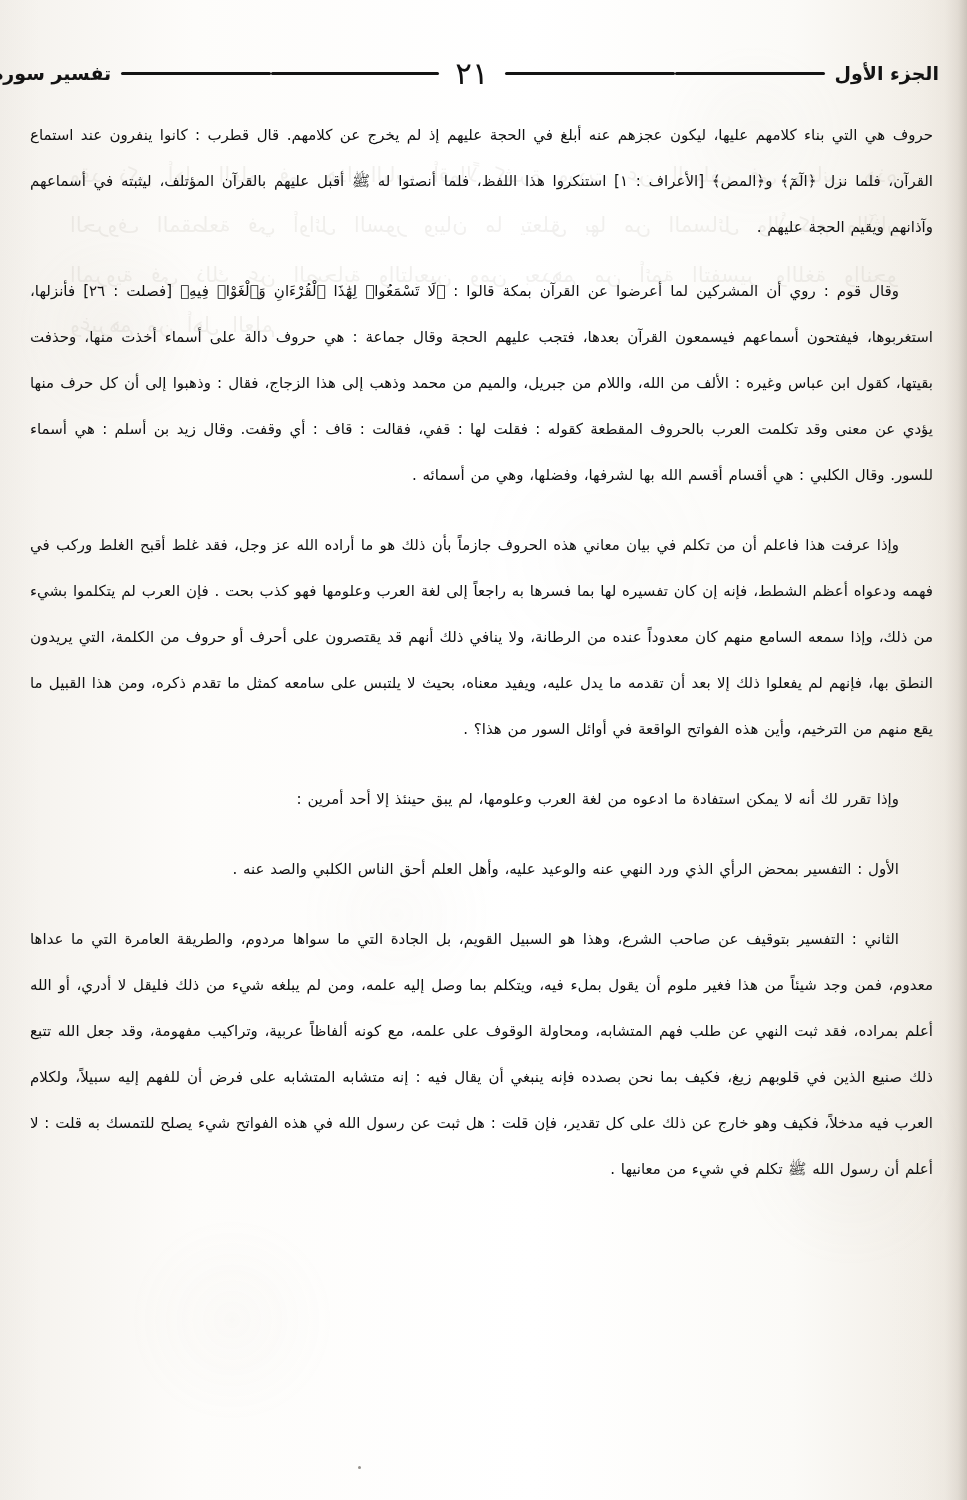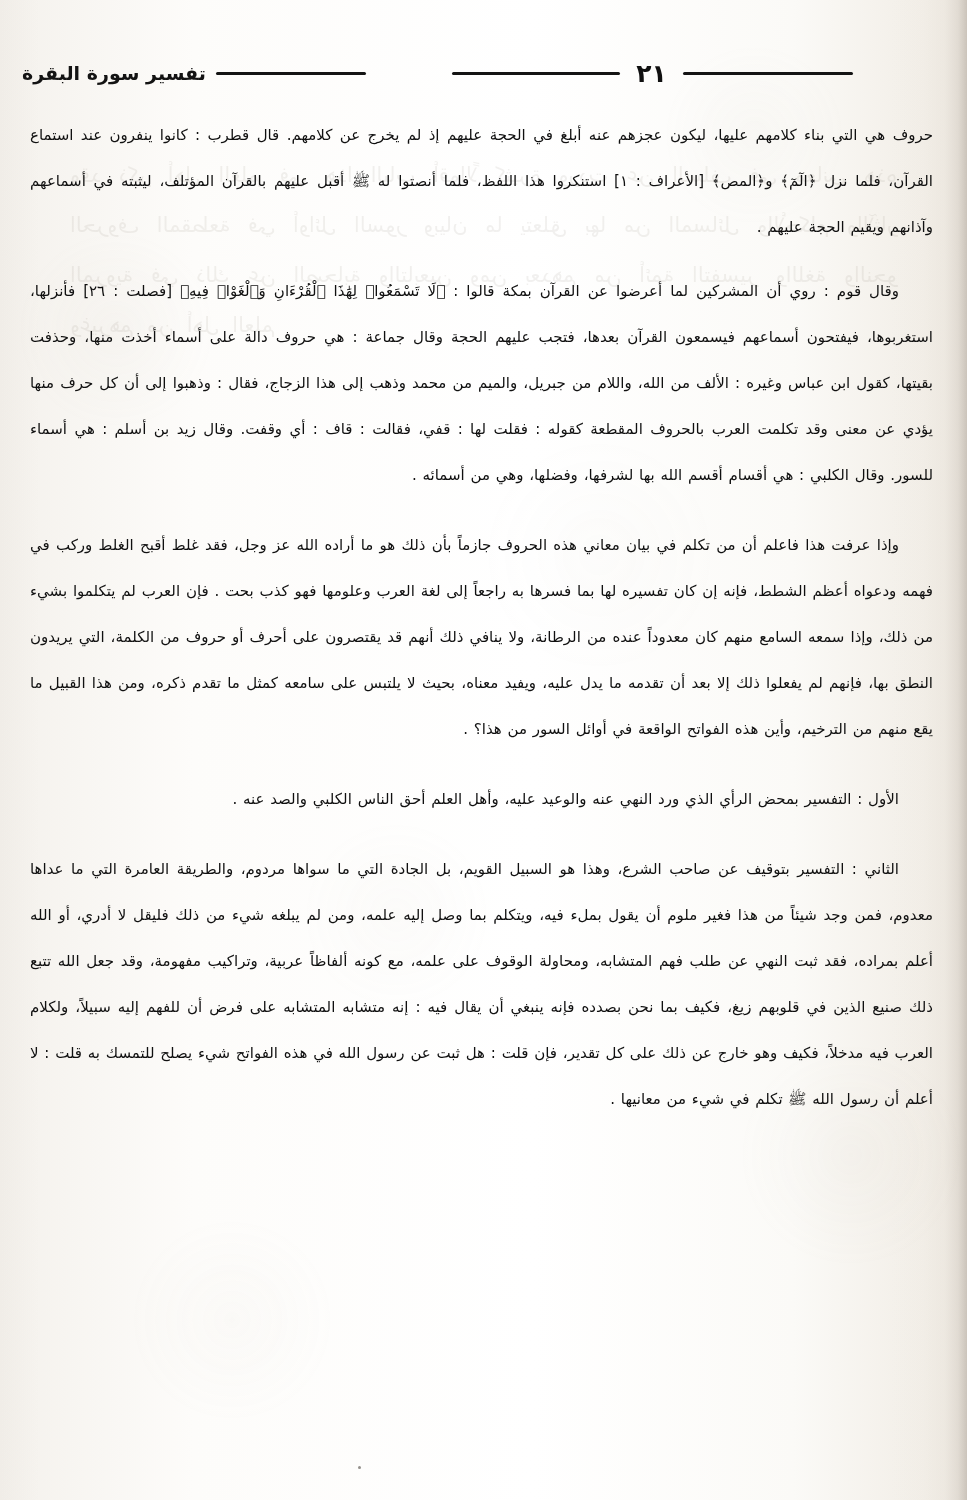--- a/index.html
+++ b/index.html
@@ -100,22 +100,22 @@
     background: #141414;
     border-radius: 2px;
   }
   .rh-rule-right { width: 150px; }
   .rh-rule-left  { width: 150px; }
 
   .rh-inner-rule-right { width: 170px; }
   .rh-inner-rule-left  { width: 168px; }
 
   .rh-pageno {
-    font-size: 25px;
-    font-weight: bold;
+    font-size: 31px;
+    font-weight: normal;
     color: #101010;
     padding: 0 16px;
     letter-spacing: 1px;
   }
 
   .rh-center {
     display: flex;
     align-items: center;
     gap: 0;
     flex: 1;
@@ -165,20 +165,24 @@
 <body>
 
 <div class="page ink-soft">
 
   <div class="grain"></div>
 
   <div class="showthrough">وقد ذكر أهل العلم في هذا الباب أقوالاً كثيرة وردت عن السلف في معاني هذه الحروف المقطعة في أوائل السور وبيان ما يتعلق بها من المسائل والأحكام والآثار المروية في ذلك عن الصحابة والتابعين ومن بعدهم من أئمة التفسير واللغة والنحو وغيرهم من أهل العلم</div>
 
   <div class="running-head">
 
+    <div class="rh-side">
+      <span class="rh-text">الجزء الأول</span>
+      <span class="rh-rule rh-rule-right"></span>
+    </div>
 
     <div class="rh-center">
       <span class="rh-rule rh-inner-rule-right"></span>
       <span class="rh-pageno">٢١</span>
       <span class="rh-rule rh-inner-rule-left"></span>
     </div>
 
     <div class="rh-side">
       <span class="rh-rule rh-rule-left"></span>
       <span class="rh-text">تفسير سورة البقرة</span>
@@ -187,20 +191,21 @@
   </div>
 
   <div class="body-text">
 
     <p class="para no-indent">حروف هي التي بناء كلامهم عليها، ليكون عجزهم عنه أبلغ في الحجة عليهم إذ لم يخرج عن كلامهم. قال قطرب : كانوا ينفرون عند استماع القرآن، فلما نزل ﴿الٓمٓ﴾ و﴿المص﴾ [الأعراف : ١] استنكروا هذا اللفظ، فلما أنصتوا له ﷺ أقبل عليهم بالقرآن المؤتلف، ليثبته في أسماعهم وآذانهم ويقيم الحجة عليهم .</p>
 
     <p class="para gap-lg">وقال قوم : روي أن المشركين لما أعرضوا عن القرآن بمكة قالوا : ﴿لَا تَسْمَعُوا۟ لِهَٰذَا ٱلْقُرْءَانِ وَٱلْغَوْا۟ فِيهِ﴾ [فصلت : ٢٦] فأنزلها، استغربوها، فيفتحون أسماعهم فيسمعون القرآن بعدها، فتجب عليهم الحجة وقال جماعة : هي حروف دالة على أسماء أخذت منها، وحذفت بقيتها، كقول ابن عباس وغيره : الألف من الله، واللام من جبريل، والميم من محمد وذهب إلى هذا الزجاج، فقال : وذهبوا إلى أن كل حرف منها يؤدي عن معنى وقد تكلمت العرب بالحروف المقطعة كقوله : فقلت لها : قفي، فقالت : قاف : أي وقفت. وقال زيد بن أسلم : هي أسماء للسور. وقال الكلبي : هي أقسام أقسم الله بها لشرفها، وفضلها، وهي من أسمائه .</p>
 
     <p class="para gap-lg">وإذا عرفت هذا فاعلم أن من تكلم في بيان معاني هذه الحروف جازماً بأن ذلك هو ما أراده الله عز وجل، فقد غلط أقبح الغلط وركب في فهمه ودعواه أعظم الشطط، فإنه إن كان تفسيره لها بما فسرها به راجعاً إلى لغة العرب وعلومها فهو كذب بحت . فإن العرب لم يتكلموا بشيء من ذلك، وإذا سمعه السامع منهم كان معدوداً عنده من الرطانة، ولا ينافي ذلك أنهم قد يقتصرون على أحرف أو حروف من الكلمة، التي يريدون النطق بها، فإنهم لم يفعلوا ذلك إلا بعد أن تقدمه ما يدل عليه، ويفيد معناه، بحيث لا يلتبس على سامعه كمثل ما تقدم ذكره، ومن هذا القبيل ما يقع منهم من الترخيم، وأين هذه الفواتح الواقعة في أوائل السور من هذا؟ .</p>
 
+    <p class="para gap-lg">وإذا تقرر لك أنه لا يمكن استفادة ما ادعوه من لغة العرب وعلومها، لم يبق حينئذ إلا أحد أمرين :</p>
 
     <p class="para gap-lg">الأول : التفسير بمحض الرأي الذي ورد النهي عنه والوعيد عليه، وأهل العلم أحق الناس الكلبي والصد عنه .</p>
 
     <p class="para">الثاني : التفسير بتوقيف عن صاحب الشرع، وهذا هو السبيل القويم، بل الجادة التي ما سواها مردوم، والطريقة العامرة التي ما عداها معدوم، فمن وجد شيئاً من هذا فغير ملوم أن يقول بملء فيه، ويتكلم بما وصل إليه علمه، ومن لم يبلغه شيء من ذلك فليقل لا أدري، أو الله أعلم بمراده، فقد ثبت النهي عن طلب فهم المتشابه، ومحاولة الوقوف على علمه، مع كونه ألفاظاً عربية، وتراكيب مفهومة، وقد جعل الله تتبع ذلك صنيع الذين في قلوبهم زيغ، فكيف بما نحن بصدده فإنه ينبغي أن يقال فيه : إنه متشابه المتشابه على فرض أن للفهم إليه سبيلاً، ولكلام العرب فيه مدخلاً، فكيف وهو خارج عن ذلك على كل تقدير، فإن قلت : هل ثبت عن رسول الله في هذه الفواتح شيء يصلح للتمسك به قلت : لا أعلم أن رسول الله ﷺ تكلم في شيء من معانيها .</p>
 
   </div>
 
   <div class="foot-dot"></div>
 
 </div>

